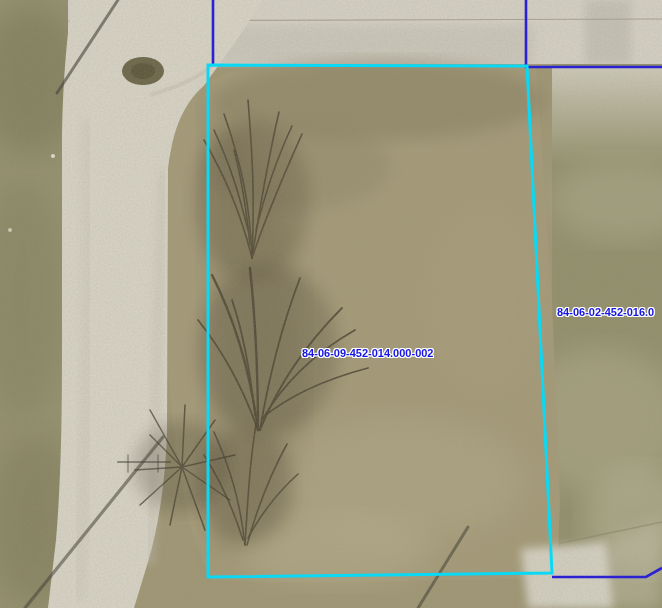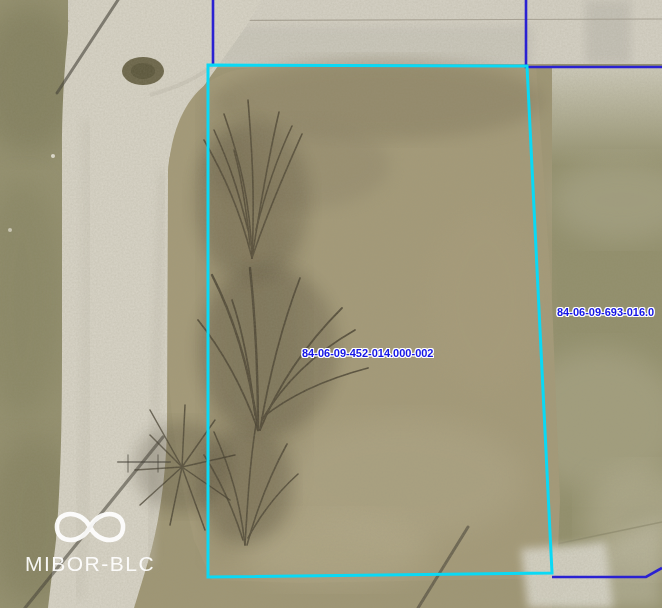--- a/index.html
+++ b/index.html
@@ -163,22 +163,16 @@
   <svg class="layer" width="662" height="608" viewBox="0 0 662 608">
     <g fill="none" stroke-width="2.6">
       <path d="M213,0 L213,64" stroke="#2a21d2"></path>
       <path d="M526,0 L526,67 L662,67" stroke="#2a21d2"></path>
       <path d="M552,577 L646,577 L662,568" stroke="#2a21d2"></path>
     </g>
     <polygon points="208,65 527,66 552,573 208,577" fill="none" stroke-width="3" stroke="#0ad9f5"></polygon>
   </svg>
 
   <div class="parcel-label label-selected">84-06-09-452-014.000-002</div>
-  <div class="parcel-label label-adjacent">84-06-09-693-016.0</div>
+  <div class="parcel-label label-adjacent">84-06-02-452-016.0</div>
 
-  <div class="watermark">
-    <svg width="86" height="48" viewBox="0 0 104 54">
-      <path d="M52,27 C42,6 12,6 12,27 C12,48 42,48 52,27 C62,6 92,6 92,27 C92,48 62,48 52,27" fill="none" stroke="currentColor" stroke-width="5.5" stroke-linecap="round"></path>
-    </svg>
-    <div class="watermark-text">MIBOR-BLC</div>
-  </div>
 
 </div>
 
 </body></html>

